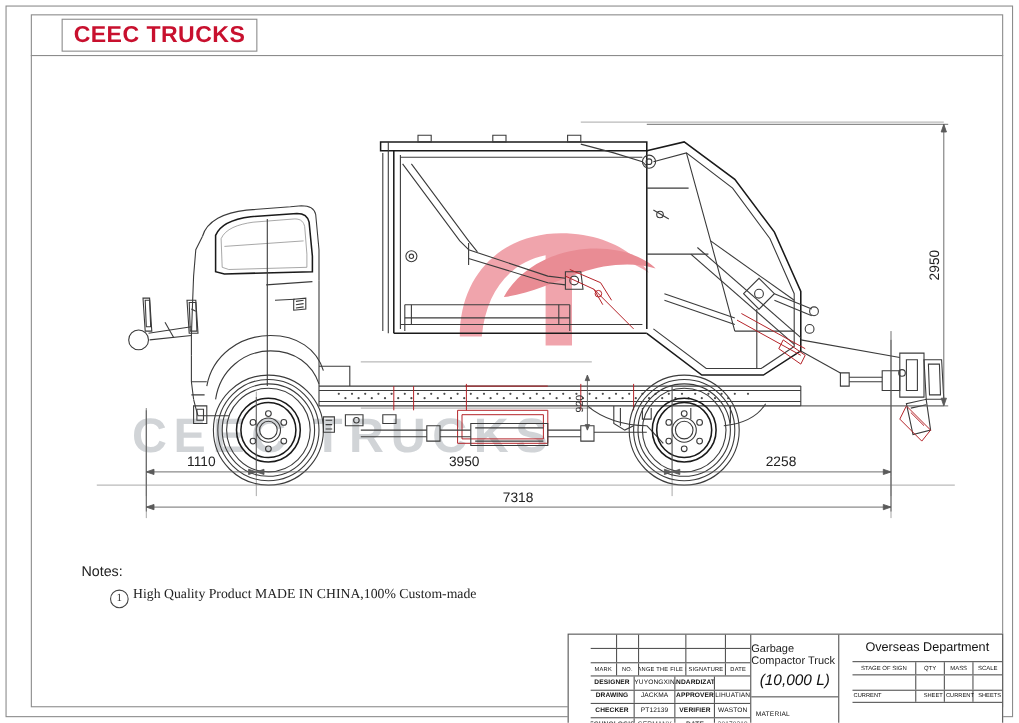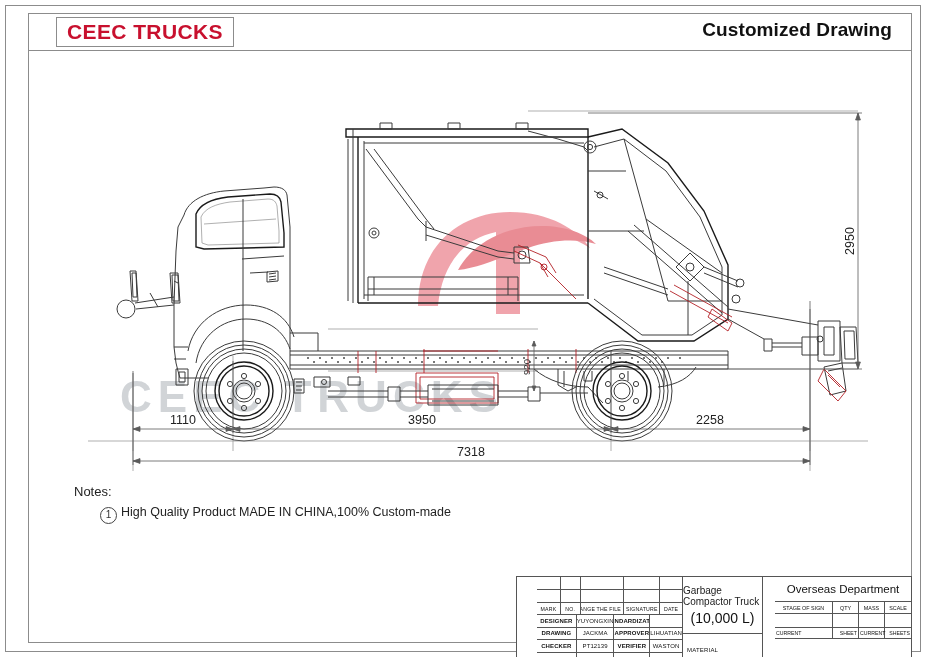--- a/index.html
+++ b/index.html
@@ -27,24 +27,24 @@
 
   
   .wm-text{position:absolute;left:120px;top:372px;font-size:44px;font-weight:bold;
            color:#c9cdd1;letter-spacing:6px;opacity:.85;user-select:none;}
   .wm-logo{position:absolute;left:400px;top:186px;width:200px;height:150px;opacity:.95;}
 
   
   #draw{position:absolute;left:28px;top:51px;width:884px;height:592px;}
 
   
-  .notes-box{position:absolute;left:74px;top:484px;width:420px;height:128px;}
+  .notes-box{position:absolute;left:74px;top:512px;width:420px;height:128px;}
   .notes-title{font-size:13px;color:#222;margin:0 0 6px 0;}
   .note-line{font-size:12.5px;color:#222;margin:0 0 3px 0;padding-left:26px;
-             white-space:nowrap;}
+             white-space:nowrap;font-family:Liberation Serif, serif;}
   .note-line .num{display:inline-block;width:15px;height:15px;line-height:14px;
                   border:1px solid #444;border-radius:50%;text-align:center;
                   font-size:10px;margin-right:4px;vertical-align:-2px;color:#333;}
   .note-cont{font-size:12.5px;color:#222;padding-left:26px;margin:0;white-space:nowrap;}
 
   
   .tb{position:absolute;left:516px;top:576px;width:396px;height:90px;
       border:1px solid #555;box-sizing:border-box;background:#fff;
       display:flex;padding-left:20px;}
   .tb-col{box-sizing:border-box;}
@@ -72,21 +72,21 @@
                  font-size:6px;letter-spacing:.1px;overflow:hidden;white-space:nowrap;color:#111;}
   .sig-row .cell:last-child{border-right:none;}
   .c-lbl{width:40px;font-weight:bold;}
   .c-val{width:38px;}
   .c-lbl2{width:36px;font-weight:bold;}
   .c-val2{width:32px;}
 
   .prod{height:56px;display:flex;flex-direction:column;align-items:center;
         justify-content:center;border-bottom:1px solid #555;}
   .prod-name{font-size:10px;color:#222;}
-  .prod-vol{font-size:14px;color:#111;margin-top:3px;}
+  .prod-vol{font-size:14px;color:#111;margin-top:3px;font-style:italic;}
   .material{flex:1;display:flex;align-items:center;padding-left:4px;
             font-size:6px;letter-spacing:.2px;color:#111;}
 
   .dept{height:24px;display:flex;align-items:center;justify-content:center;
         border-bottom:1px solid #555;font-size:11.5px;color:#111;}
   .sub-hdr{display:flex;height:11px;border-bottom:1px solid #555;}
   .sub-hdr .cell{display:flex;align-items:center;justify-content:center;
                  font-size:5.4px;border-right:1px solid #555;box-sizing:border-box;
                  white-space:nowrap;color:#111;}
   .sub-hdr .cell:last-child{border-right:none;}
@@ -117,21 +117,20 @@
 
 <div id="sheet">
 
   <div class="outer-border"></div>
   <div class="inner-border"></div>
 
   <div class="title-strip"></div>
   <div class="brand-box">
     <span class="brand-text">CEEC TRUCKS</span>
   </div>
-  <div class="cust-draw">Customized Drawing</div>
 
   <div class="wm-text">CEEC TRUCKS</div>
   <svg class="wm-logo" viewBox="0 0 200 150">
     <path d="M18 120 C18 60 60 26 110 26 C150 26 178 44 190 62 C172 50 146 42 120 44 L120 128 L96 128 L96 46 C66 52 42 76 38 120 Z" fill="#f0a0a8"></path>
     <path d="M58 84 C72 58 104 40 142 40 C166 40 186 48 196 58 C176 52 150 54 128 62 C104 70 80 82 58 84 Z" fill="#e8868f"></path>
   </svg>
 
   <svg id="draw" viewBox="0 0 884 592">
 
     <g class="ln-lt">

